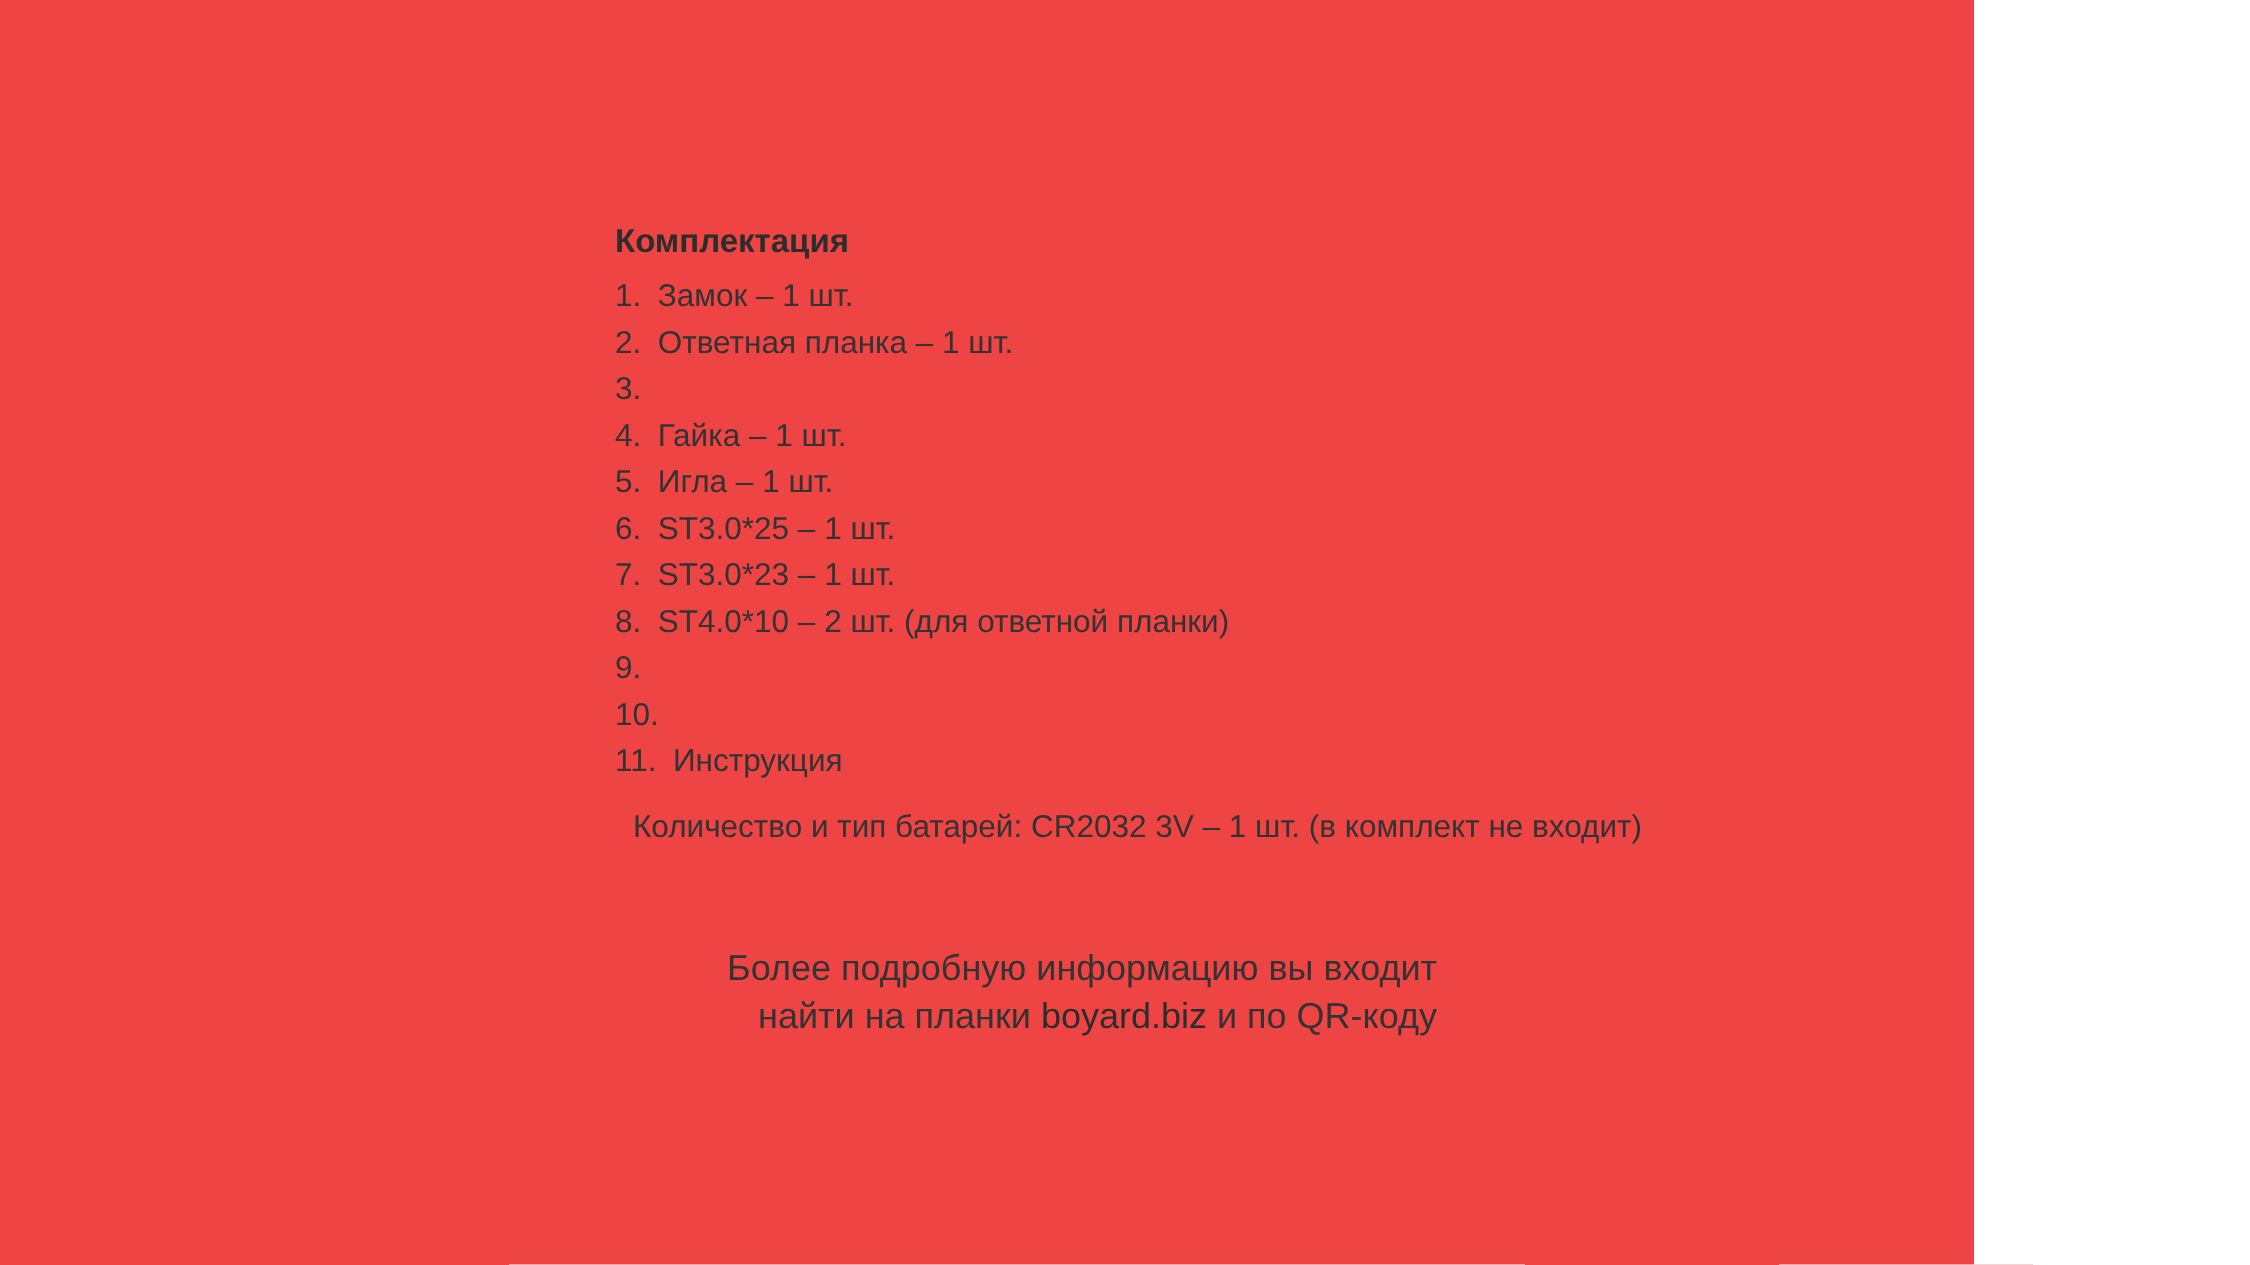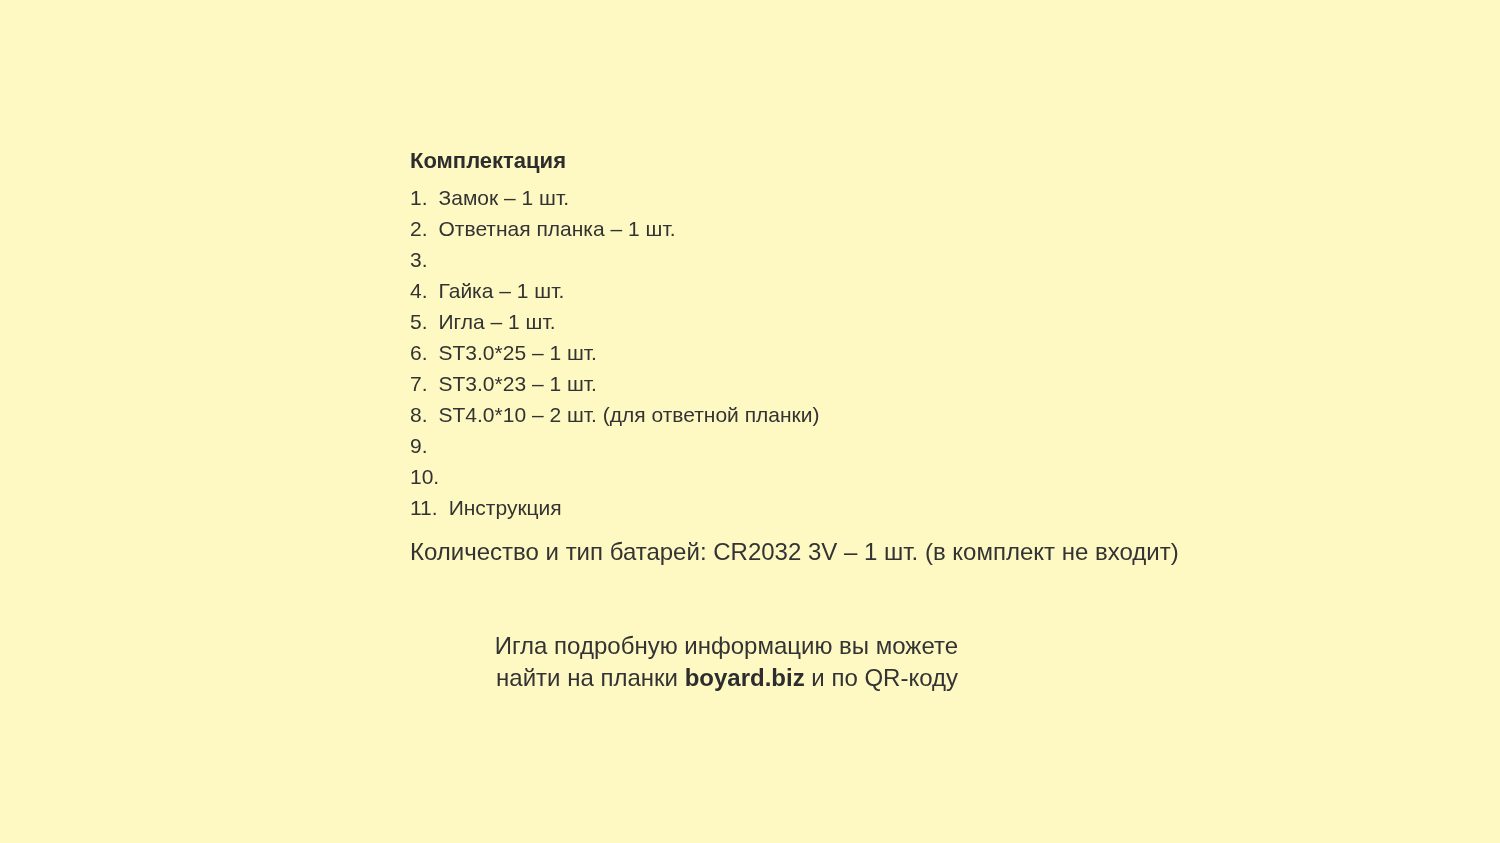--- a/index.html
+++ b/index.html
@@ -2,23 +2,23 @@
 <html><head>
 <meta charset="utf-8">
 <style>
   html, body {
     margin: 0;
     padding: 0;
     background: #ffffff;
   }
   .page {
     position: relative;
-    width: 1500px;
+    width: 1316px;
     height: 843px;
-    background: #fef9c3;
+    background: #ef4444;
     overflow: hidden;
     font-family: "Liberation Sans", "DejaVu Sans", sans-serif;
     color: #333333;
   }
   .content {
     position: absolute;
     left: 410px;
     top: 146px;
   }
   .heading {
@@ -35,38 +35,38 @@
   .row {
     display: flex;
     font-size: 21px;
     line-height: 31px;
     white-space: nowrap;
   }
   .num {
     margin-right: 11px;
   }
   .battery-note {
-    margin: 13px 0 0 0;
-    font-size: 24px;
+    margin: 13px 0 0 12px;
+    font-size: 21px;
     line-height: 31px;
     white-space: nowrap;
   }
   .footer {
     position: absolute;
     top: 630px;
     left: 400px;
     width: 558px;
     text-align: right;
     font-size: 24px;
     line-height: 32px;
     color: #333333;
     white-space: nowrap;
   }
   .footer b {
-    font-weight: bold;
+    font-weight: normal;
     color: #2d2d2d;
   }
 </style>
 </head>
 <body>
 
 <div class="page">
 
   <div class="content">
     <h1 class="heading">Комплектация</h1>
@@ -112,17 +112,17 @@
       <div class="row">
         <span class="num">11.</span>
         <span class="txt">Инструкция</span>
       </div>
     </div>
 
     <p class="battery-note">Количество и тип батарей: CR2032 3V – 1 шт. (в комплект не входит)</p>
   </div>
 
   <div class="footer">
-    <div>Игла подробную информацию вы можете</div>
+    <div>Более подробную информацию вы входит</div>
     <div><span>найти на планки </span><b>boyard.biz</b><span> и по QR-коду</span></div>
   </div>
 
 </div>
 
 </body></html>

